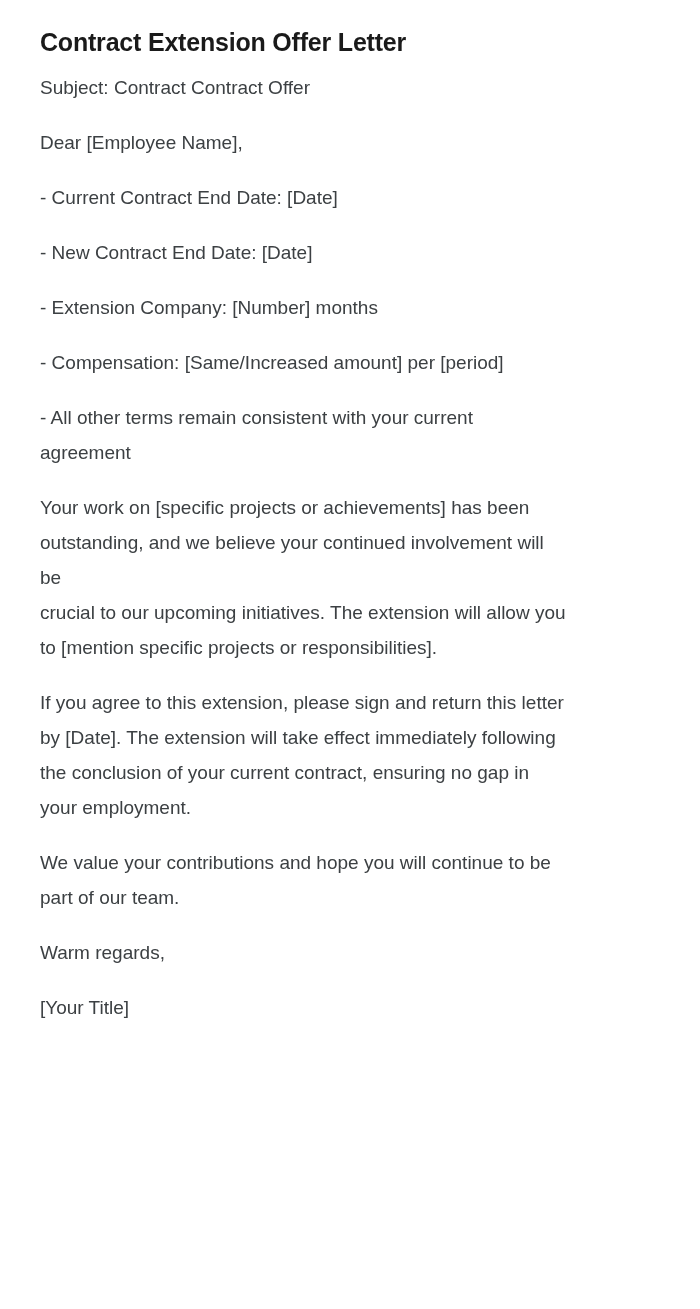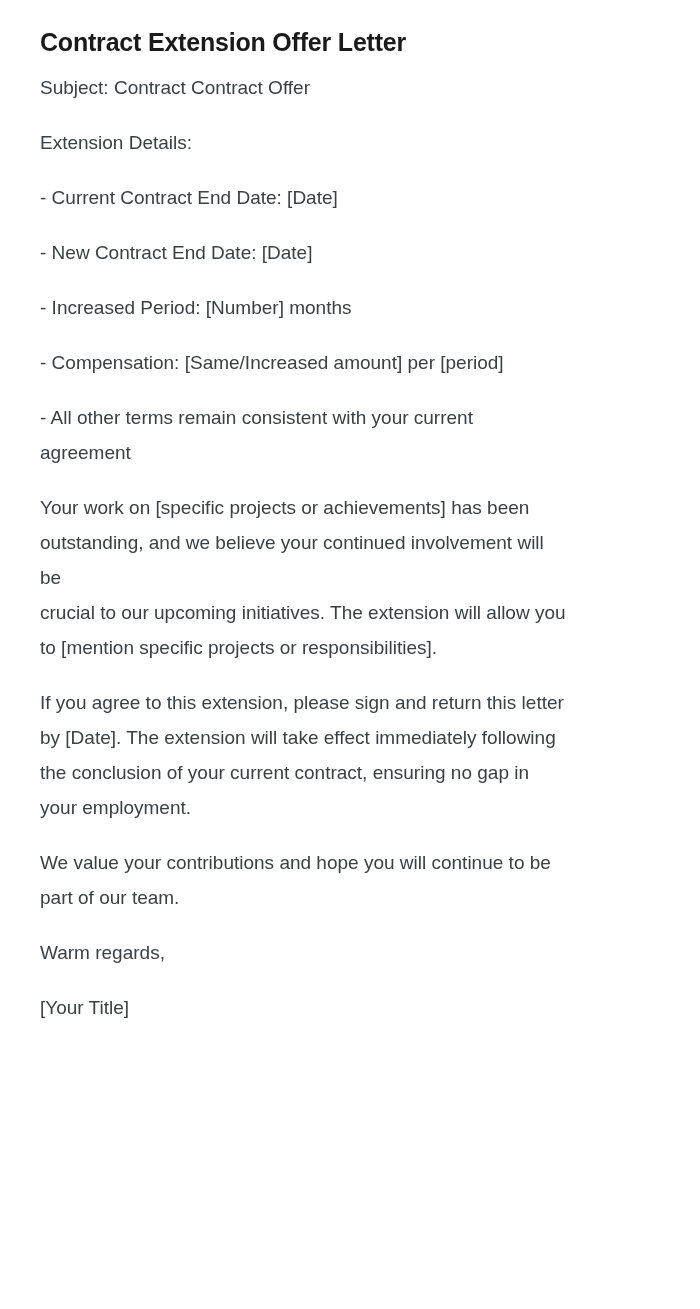--- a/index.html
+++ b/index.html
@@ -35,24 +35,24 @@
     white-space: pre-line; 
   }
 </style>
 </head>
 <body>
 
 <div class="doc">
   <h1 class="doc-title">Contract Extension Offer Letter</h1>
 
   <p class="doc-par">Subject: Contract Contract Offer</p>
-  <p class="doc-par">Extension Details:</p>
+  <p class="doc-par">Dear [Employee Name],</p>
   <p class="doc-par">- Current Contract End Date: [Date]</p>
   <p class="doc-par">- New Contract End Date: [Date]</p>
-  <p class="doc-par">- Increased Period: [Number] months</p>
+  <p class="doc-par">- Extension Company: [Number] months</p>
   <p class="doc-par">- Compensation: [Same/Increased amount] per [period]</p>
   <p class="doc-par">- All other terms remain consistent with your current
 agreement</p>
   <p class="doc-par">Your work on [specific projects or achievements] has been
 outstanding, and we believe your continued involvement will be
 crucial to our upcoming initiatives. The extension will allow you
 to [mention specific projects or responsibilities].</p>
   <p class="doc-par">If you agree to this extension, please sign and return this letter
 by [Date]. The extension will take effect immediately following
 the conclusion of your current contract, ensuring no gap in

